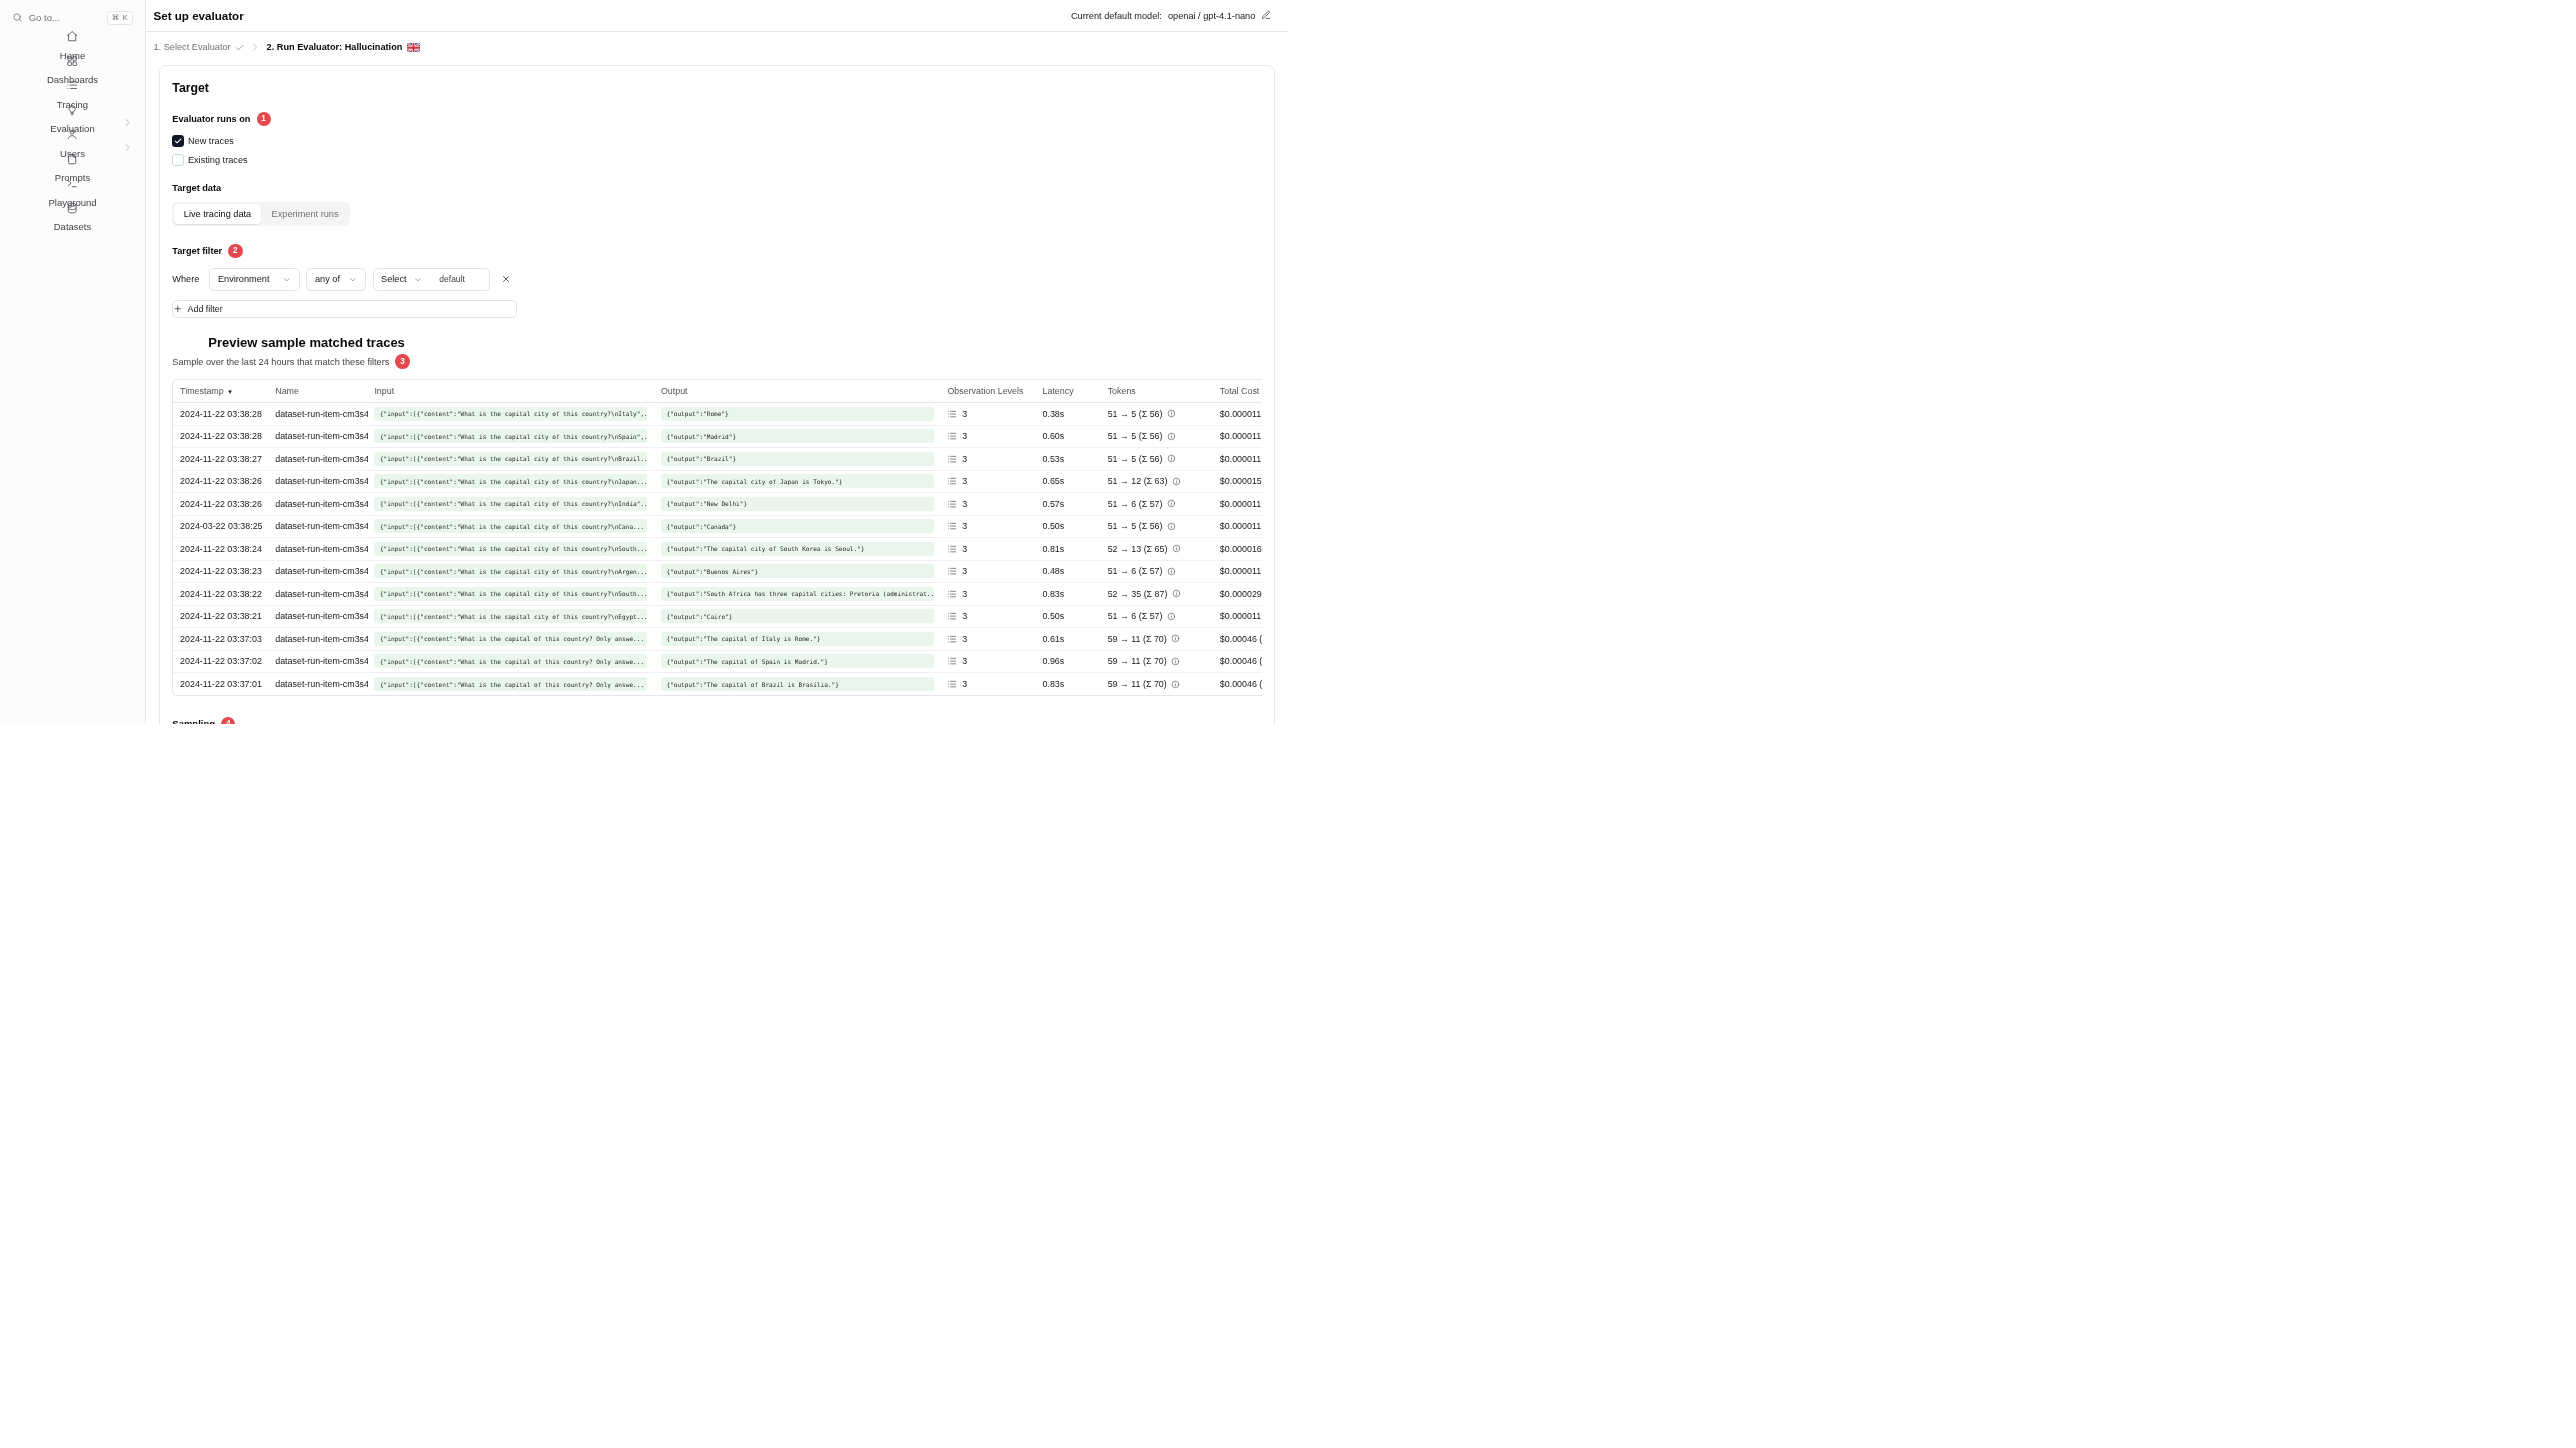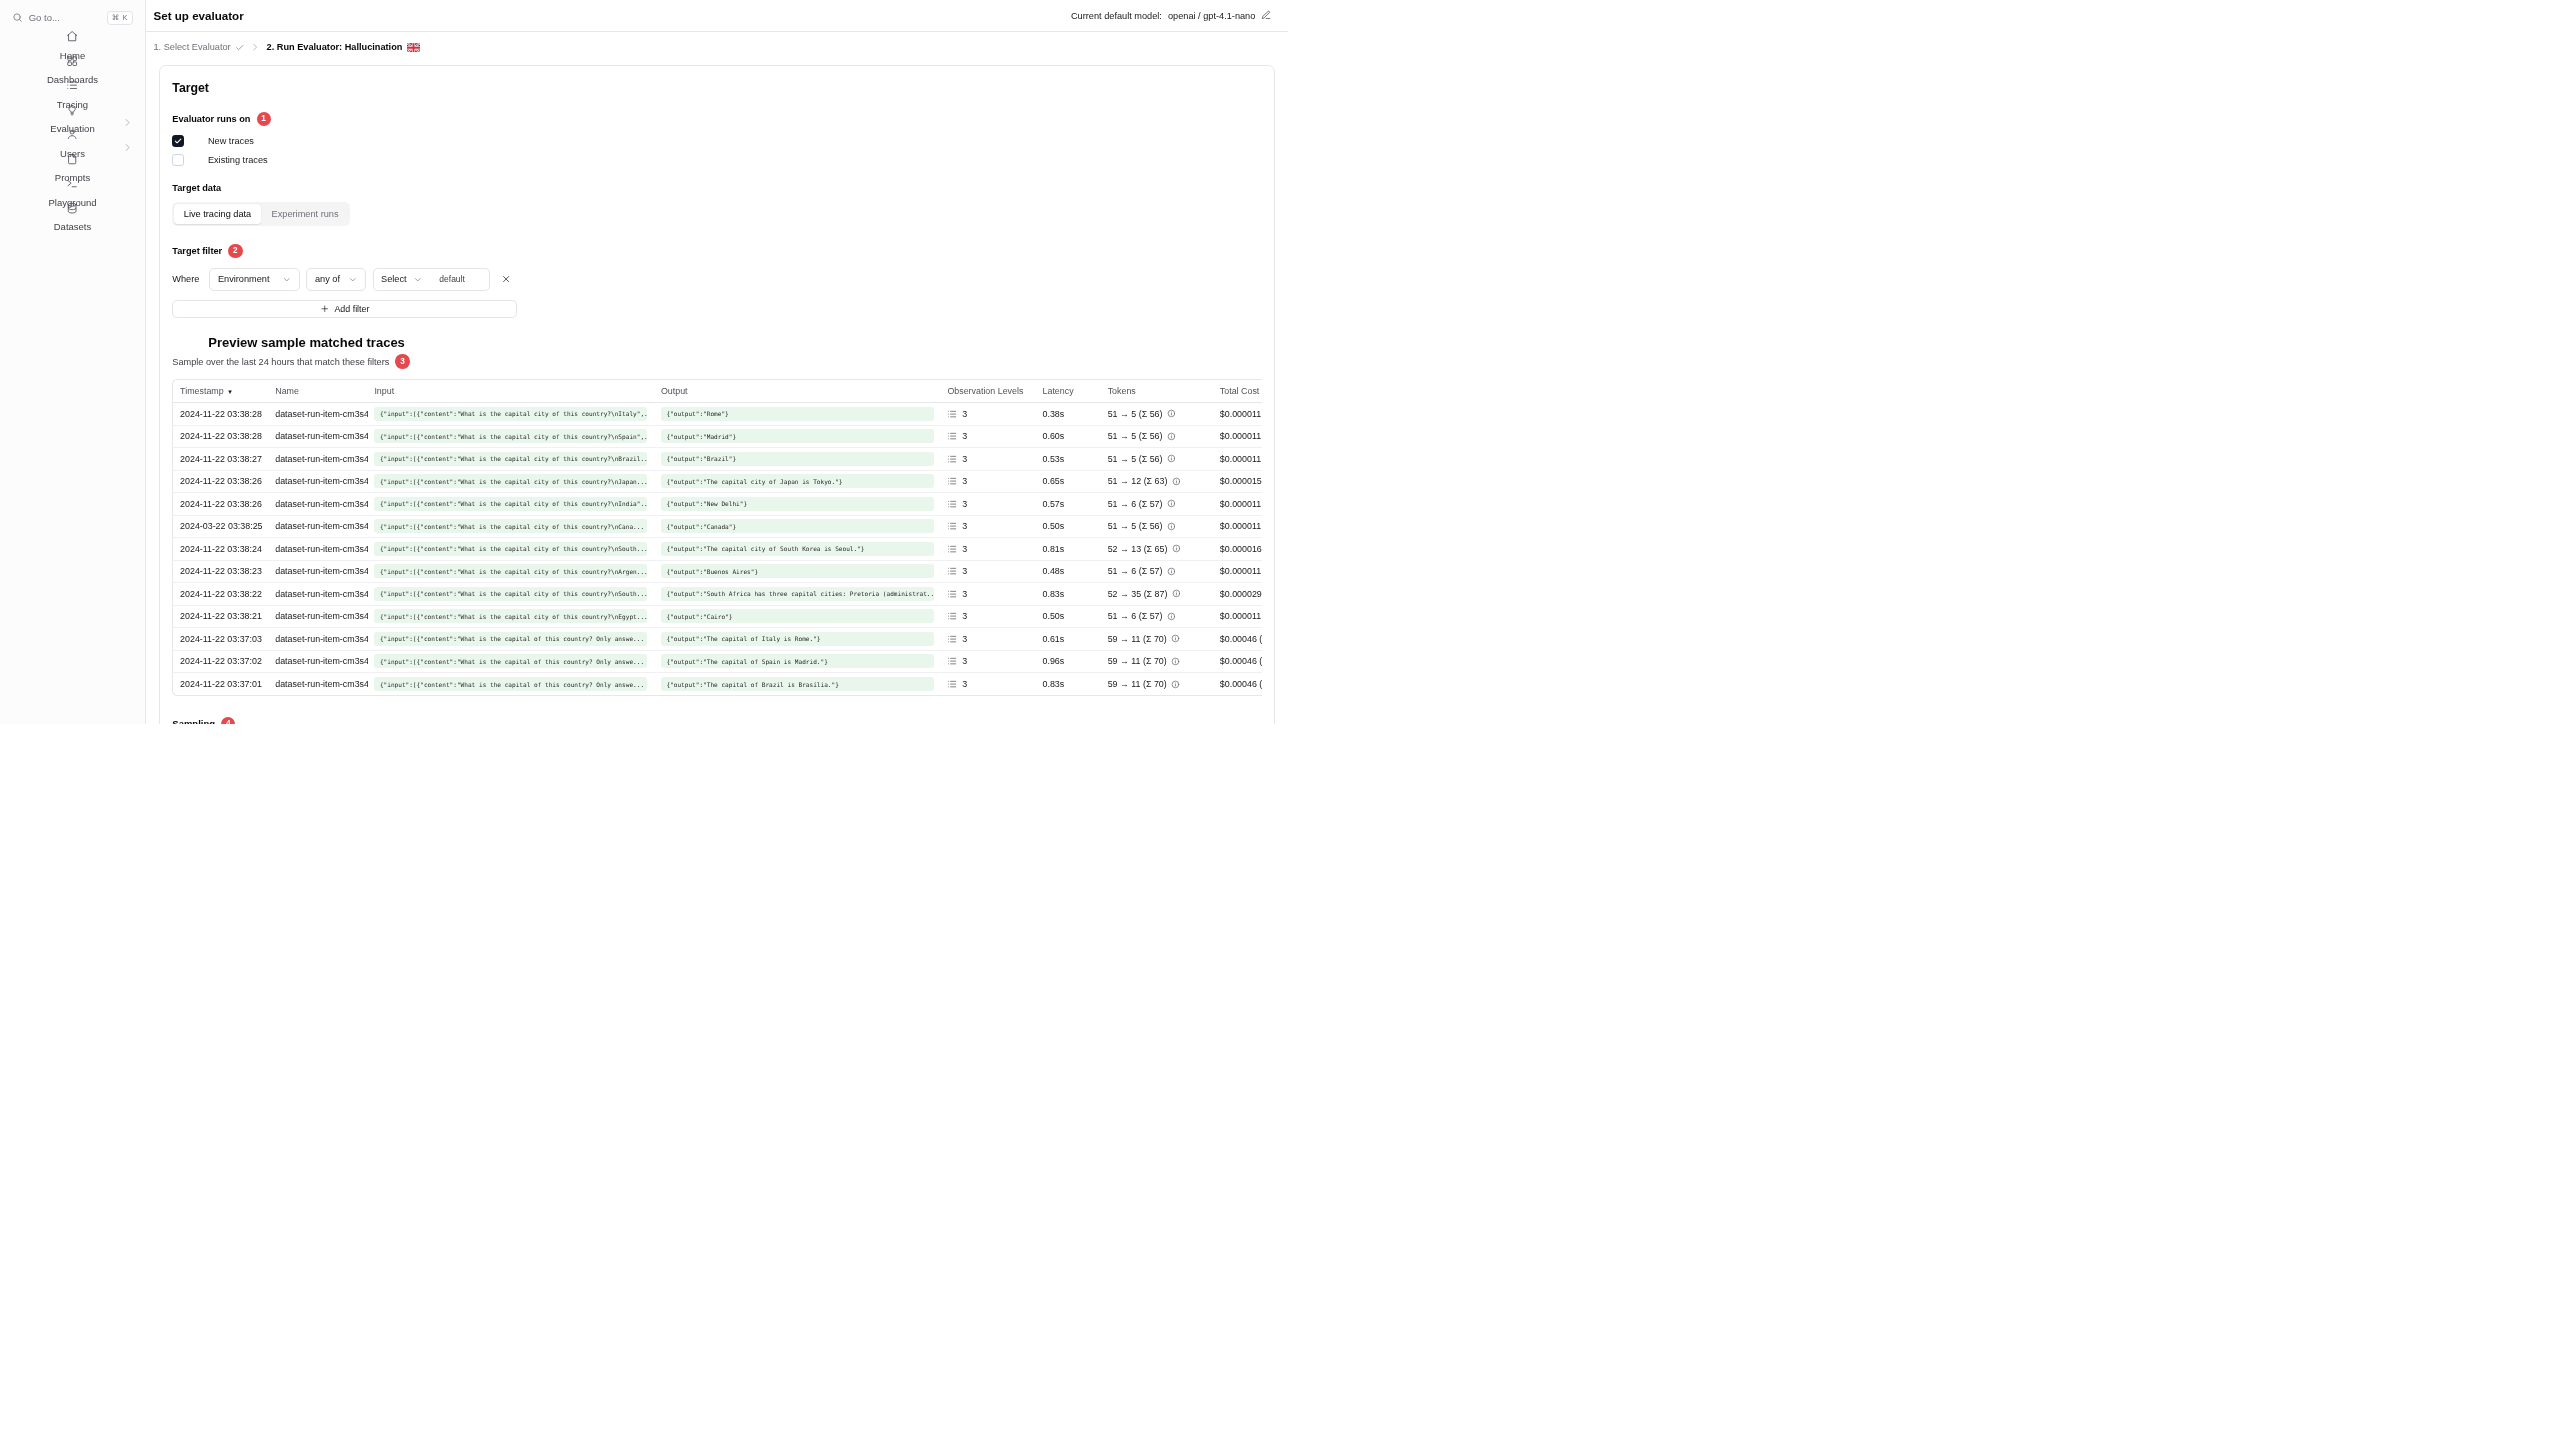--- a/index.html
+++ b/index.html
@@ -41,21 +41,21 @@
   .content { flex:1; overflow:hidden; padding:5.5px 13px 0; }
   .card { border:0.7px solid #e5e7eb; border-radius:6.8px; padding:15px 12.3px 55px; }
 
   .card h2 { font-size:12.3px; font-weight:700; color:#09090b; margin-bottom:16.4px; }
   .label-row { display:flex; align-items:center; margin-bottom:8.9px; }
   .lbl { font-size:9.2px; font-weight:700; color:#09090b; }
   .badge { min-width:14.3px; height:14.3px; border-radius:50%; background:#e5484d; color:#fff;
     font-size:8.2px; font-weight:700; display:inline-flex; align-items:center;
     justify-content:center; margin-left:6.1px; }
 
-  .check-row { display:flex; align-items:center; gap:24px; font-size:9.2px; color:#18181b;
+  .check-row { display:flex; align-items:center; gap:4px; font-size:9.2px; color:#18181b;
     margin-bottom:7.5px; cursor:pointer; }
   .checkbox { width:11.6px; height:11.6px; border-radius:2.7px; border:0.7px solid #cbd5e1; background:#fff;
     display:inline-flex; align-items:center; justify-content:center; color:#fff; flex:0 0 11.6px; }
   .checkbox.checked { background:#101828; border-color:#101828; }
   .checkbox svg { width:8.2px; height:8.2px; }
 
   .sect { margin-top:17.7px; }
   .tabs { display:inline-flex; background:#f4f4f5; border-radius:5.5px; padding:2px; gap:1.4px; }
   .tab { border:0; background:transparent; color:#71717a; font-size:9.2px; font-weight:500;
     padding:4.8px 9.5px; border-radius:4.1px; cursor:pointer; font-family:inherit; }
@@ -64,21 +64,21 @@
   .filter-row { display:flex; align-items:center; gap:6.1px; margin:10.2px 0 8.9px; }
   .where { font-size:9.2px; color:#18181b; width:31px; }
   .select { display:inline-flex; align-items:center; gap:6.1px; height:23px; padding:0 7.5px;
     border:0.7px solid #e4e4e7; border-radius:4.8px; background:#fff; font-size:9.2px;
     color:#18181b; cursor:pointer; font-family:inherit; }
   .chev { width:9.5px; height:9.5px; color:#71717a; display:inline-flex; }
   .val-badge { font-size:8.5px; color:#3f3f46; margin-left:11px; }
   .xbtn { width:20.4px; height:20.4px; border:0; background:transparent; color:#18181b;
     display:inline-flex; align-items:center; justify-content:center; cursor:pointer; }
   .xbtn span { width:10.2px; height:10.2px; display:inline-flex; }
-  .add-filter { display:flex; align-items:center; justify-content:center; gap:4.8px; width:345px;
+  .add-filter { display:flex; align-items:center; justify-content:flex-start; gap:4.8px; width:345px;
     height:18.4px; border:0.7px solid #e4e4e7; border-radius:4.8px; background:#fff; font-size:8.9px;
     color:#18181b; cursor:pointer; font-family:inherit; }
   .add-filter .plus { width:9.5px; height:9.5px; display:inline-flex; }
 
   .preview-title { font-size:13px; font-weight:700; color:#09090b; margin-top:16.4px;padding-left:36px; }
   .preview-sub { font-size:9.2px; color:#3f3f46; margin-top:4.8px; display:flex; align-items:center; }
 
   
   .table-wrap { margin-top:10.2px; border:0.7px solid #e5e7eb; border-right:0;
     border-radius:5.5px 0 0 5.5px; overflow:hidden; }

